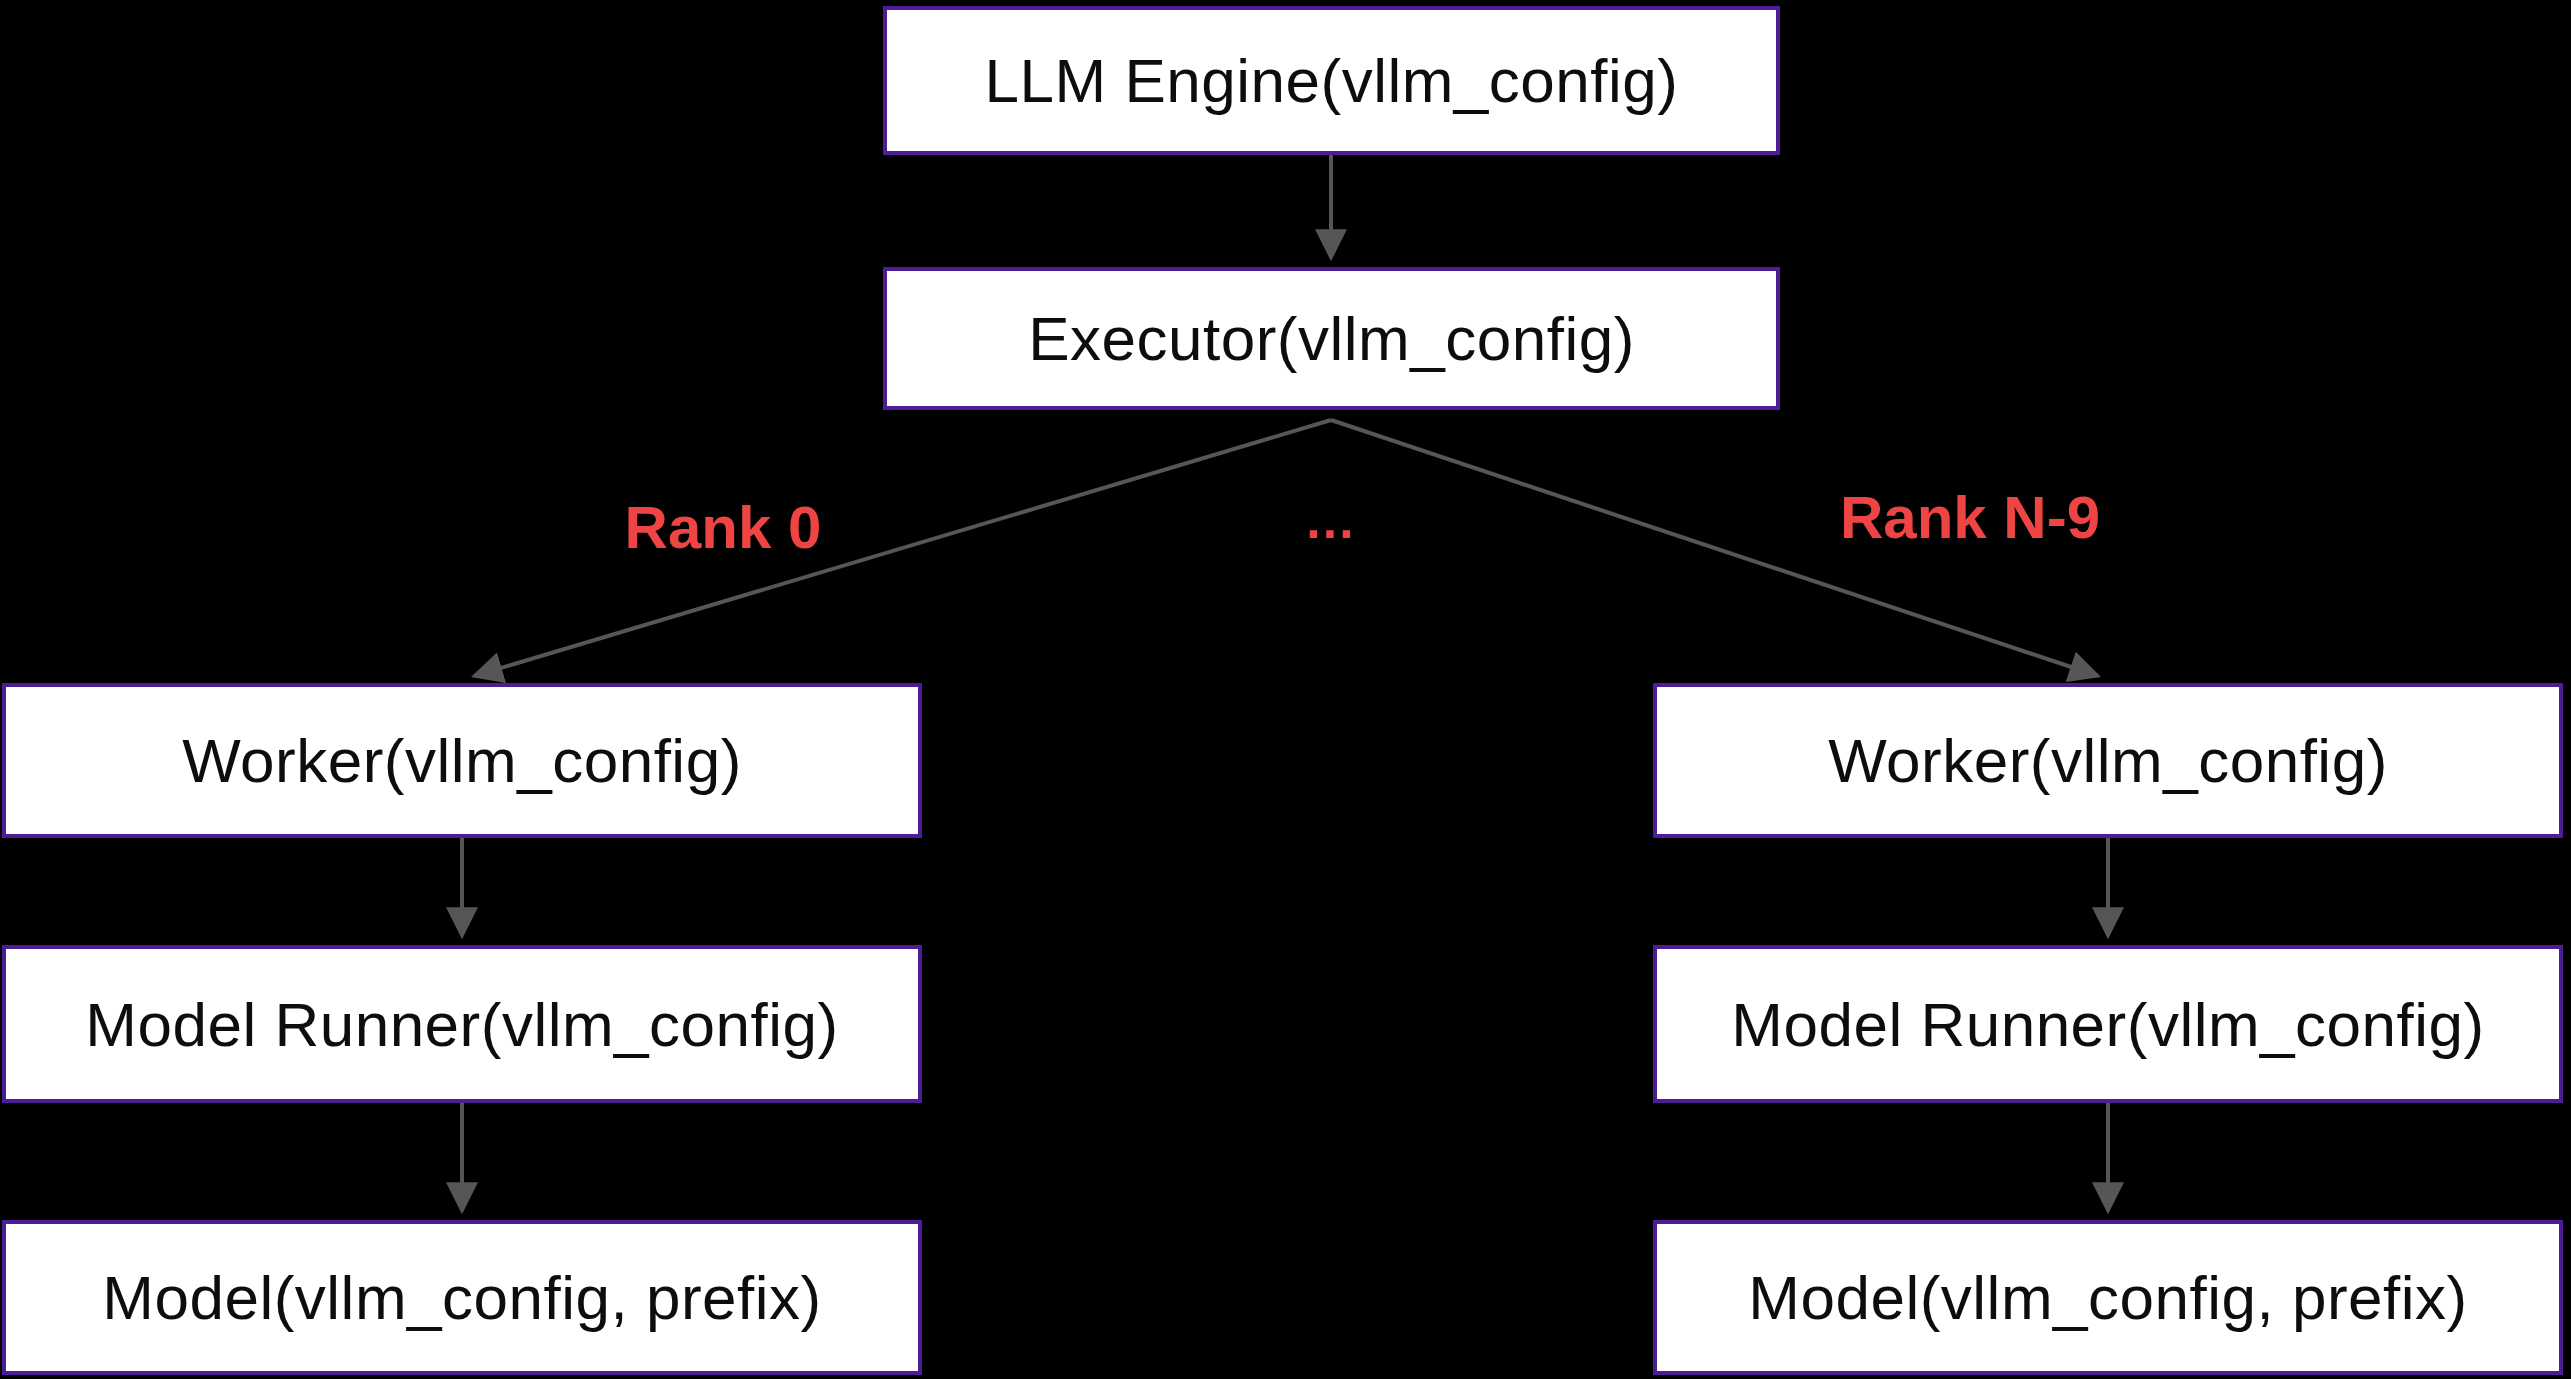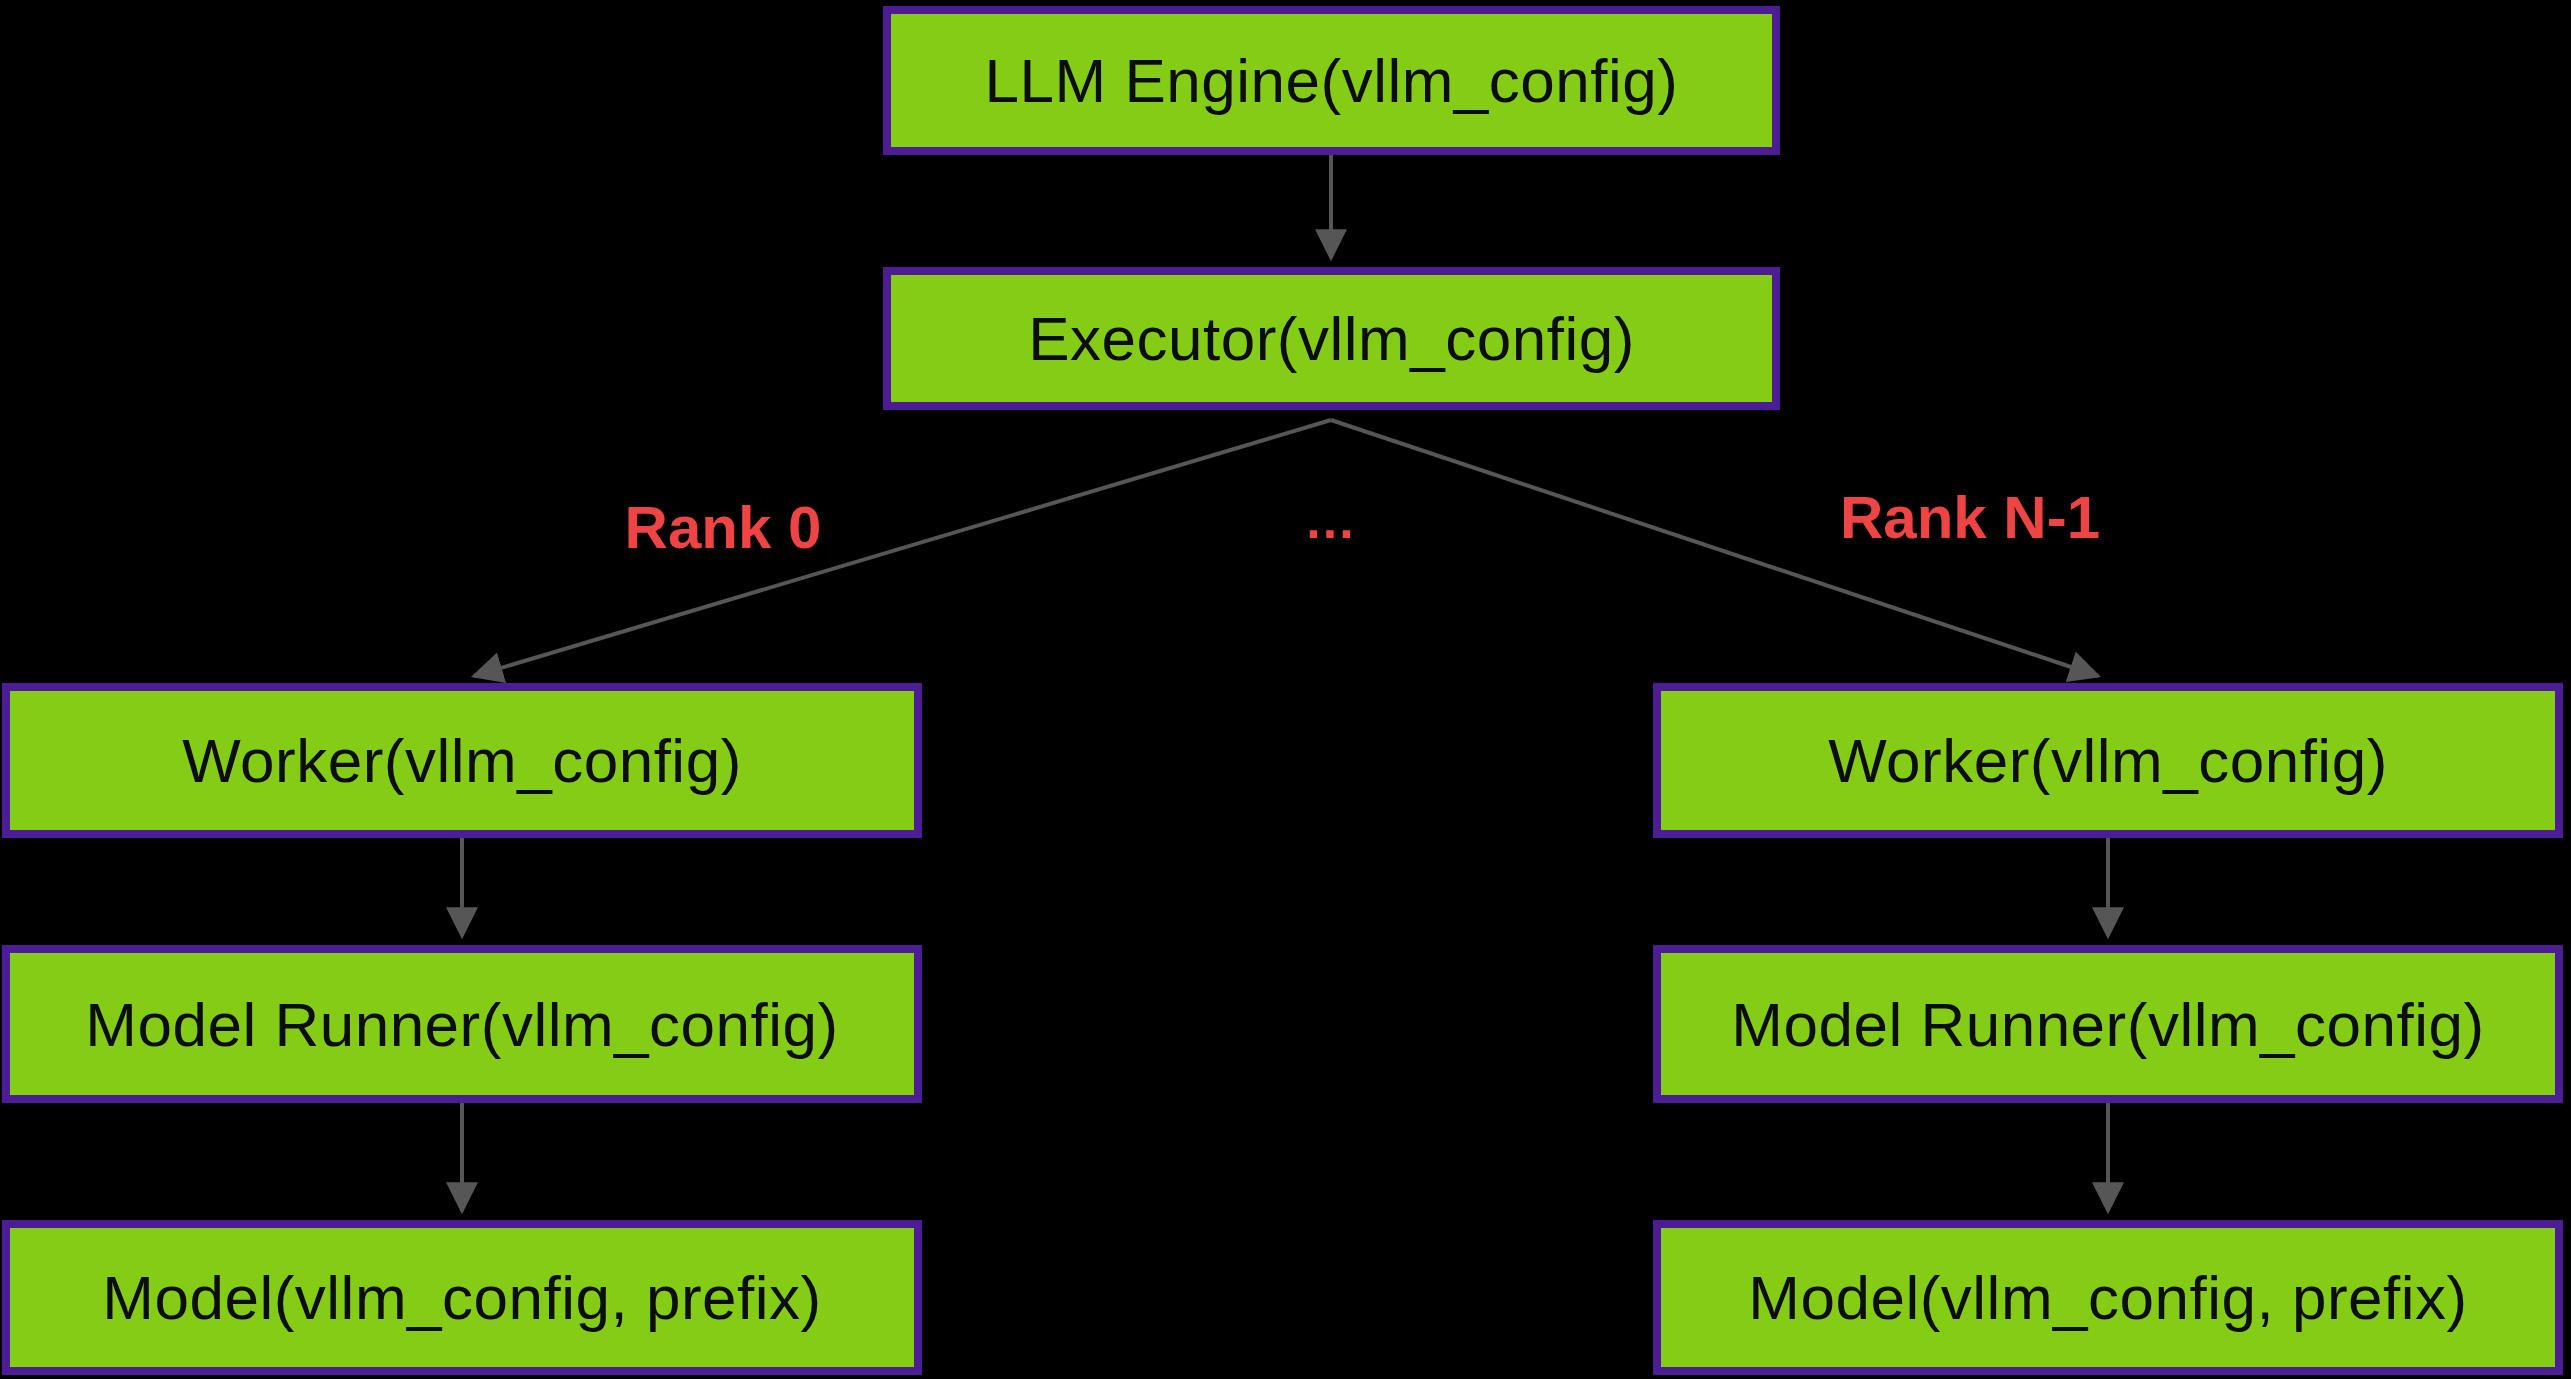--- a/index.html
+++ b/index.html
@@ -11,22 +11,22 @@
     position: relative;
     width: 2571px;
     height: 1379px;
     background: #000000;
     overflow: hidden;
     font-family: "Liberation Sans", sans-serif;
   }
   .node {
     position: absolute;
     box-sizing: border-box;
-    background: #84cc16;
-    border: 8px solid #4c1d95;
+    background: #ffffff;
+    border: 4px solid #4c1d95;
     color: #0d0d0d;
     display: flex;
     align-items: center;
     justify-content: center;
     font-size: 62px;
     font-weight: 500;
     letter-spacing: 0.5px;
     white-space: nowrap;
     text-align: center;
   }
@@ -88,21 +88,21 @@
   </svg>
 
   <div class="node llm-engine">LLM Engine(vllm_config)</div>
 
   <div class="node executor">Executor(vllm_config)</div>
 
   <div class="edge-label rank0">Rank 0</div>
 
   <div class="edge-label dots">...</div>
 
-  <div class="edge-label rankn">Rank N-1</div>
+  <div class="edge-label rankn">Rank N-9</div>
 
   <div class="node worker-left">Worker(vllm_config)</div>
 
   <div class="node worker-right">Worker(vllm_config)</div>
 
   <div class="node runner-left">Model Runner(vllm_config)</div>
 
   <div class="node runner-right">Model Runner(vllm_config)</div>
 
   <div class="node model-left">Model(vllm_config, prefix)</div>

